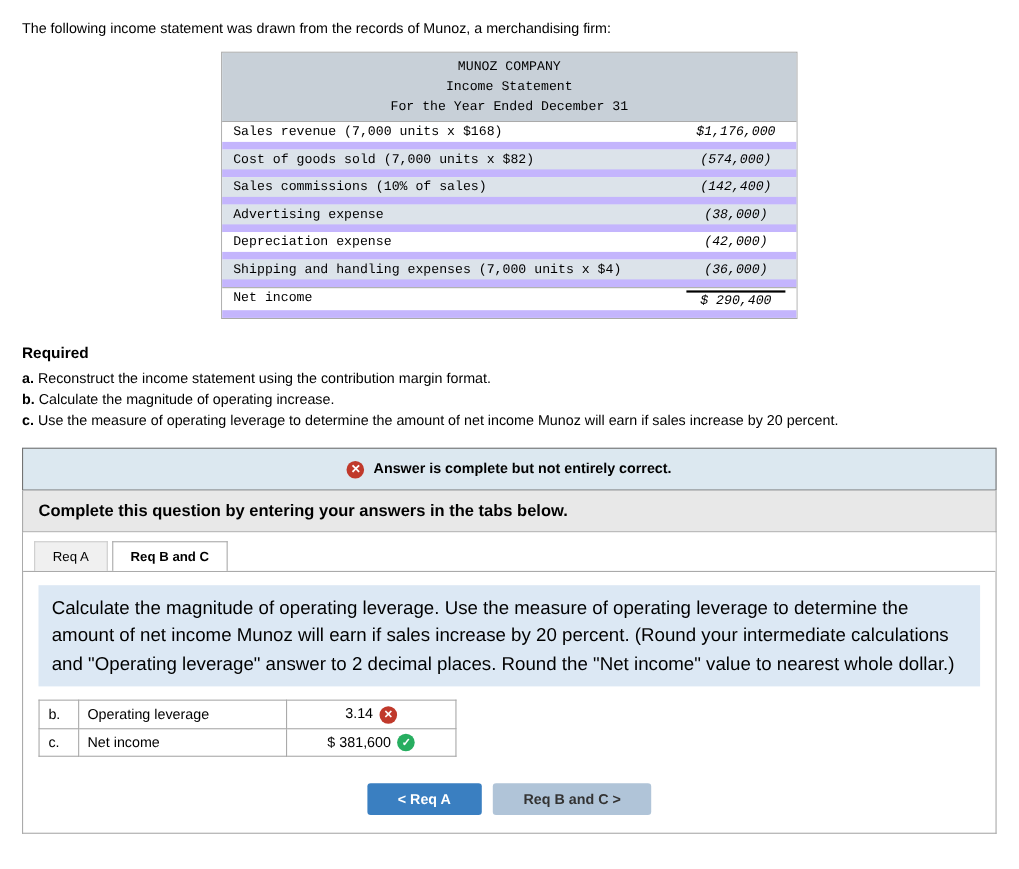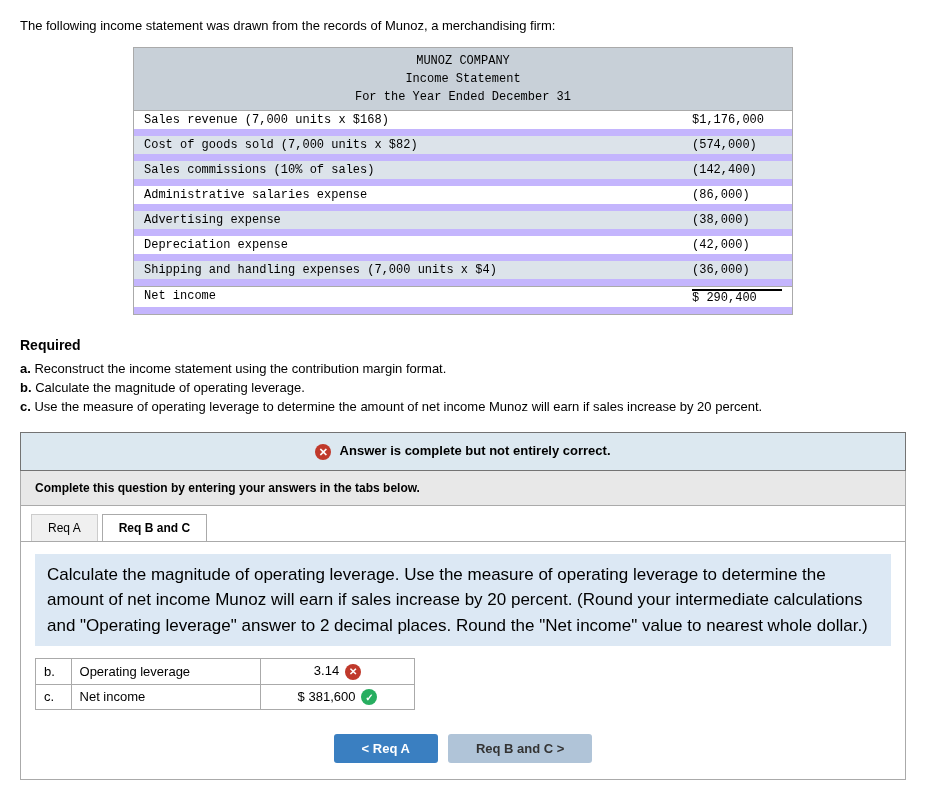--- a/index.html
+++ b/index.html
@@ -11,42 +11,42 @@
       padding: 18px 20px;
       width: 926px;
     }
     .intro-text {
       font-size: 13px;
       margin-bottom: 14px;
     }
     
     .income-table {
       border: 1px solid #aaa;
-      width: 660px;
+      width: 524px;
       margin: 0 auto 22px auto;
       font-size: 12px;
       font-family: 'Courier New', monospace;
     }
     .income-header {
       background: #c8d0d8;
       text-align: center;
       padding: 4px 2px;
       border-bottom: 1px solid #aaa;
     }
     .income-header div { line-height: 1.5; }
     .income-row {
       display: flex;
       justify-content: space-between;
       padding: 2px 10px;
       border-bottom: 7px solid #c4b5fd;
       background: #fff;
     }
     .income-row.shaded { background: #dce3ea; }
     .income-row .label { flex: 1; }
-    .income-row .value { text-align: left; min-width: 90px; }
+    .income-row .value { text-align: center; min-width: 90px; font-style: italic; }
     .income-row.net-income {
       font-weight: normal;
       border-top: 1px solid #aaa;
     }
     .income-row.net-income .value {
       border-top: 2px double #000;
     }
     
     .required-section { margin-bottom: 18px; }
     .required-title { font-weight: bold; font-size: 14px; margin-bottom: 8px; }
@@ -75,21 +75,21 @@
       margin-right: 5px;
       vertical-align: middle;
     }
     
     .complete-bar {
       border: 1px solid #aaa;
       border-top: none;
       background: #e8e8e8;
       padding: 10px 14px;
       font-weight: bold;
-      font-size: 12px;
+      font-size: 15px;
       margin-bottom: 0;
     }
     
     .tabs-container {
       border: 1px solid #aaa;
       border-top: none;
     }
     .tabs-header {
       display: flex;
       background: #fff;
@@ -206,24 +206,20 @@
         <span class="value">$1,176,000</span>
       </div>
       <div class="income-row shaded">
         <span class="label">Cost of goods sold (7,000 units x $82)</span>
         <span class="value">(574,000)</span>
       </div>
       <div class="income-row shaded">
         <span class="label">Sales commissions (10% of sales)</span>
         <span class="value">(142,400)</span>
       </div>
-      <div class="income-row">
-        <span class="label">Administrative salaries expense</span>
-        <span class="value">(86,000)</span>
-      </div>
       <div class="income-row shaded">
         <span class="label">Advertising expense</span>
         <span class="value">(38,000)</span>
       </div>
       <div class="income-row">
         <span class="label">Depreciation expense</span>
         <span class="value">(42,000)</span>
       </div>
       <div class="income-row shaded">
         <span class="label">Shipping and handling expenses (7,000 units x $4)</span>
@@ -233,21 +229,21 @@
   <div class="income-row net-income">
     <span class="label">Net income</span>
     <span class="value">$ 290,400</span>
   </div>
 </div>
 
 <div class="required-section">
   <div class="required-title">Required</div>
   <div id="required-items-container">
       <div class="required-item"><strong>a.</strong> <span>Reconstruct the income statement using the contribution margin format.</span></div>
-      <div class="required-item"><strong>b.</strong> <span>Calculate the magnitude of operating leverage.</span></div>
+      <div class="required-item"><strong>b.</strong> <span>Calculate the magnitude of operating increase.</span></div>
       <div class="required-item"><strong>c.</strong> <span>Use the measure of operating leverage to determine the amount of net income Munoz will earn if sales increase by 20 percent.</span></div>
     </div>
 </div>
 
 <div class="answer-banner">
   <span class="icon-x">✕</span>
   <span>Answer is complete but not entirely correct.</span>
 </div>
 
 <div class="complete-bar">Complete this question by entering your answers in the tabs below.</div>

